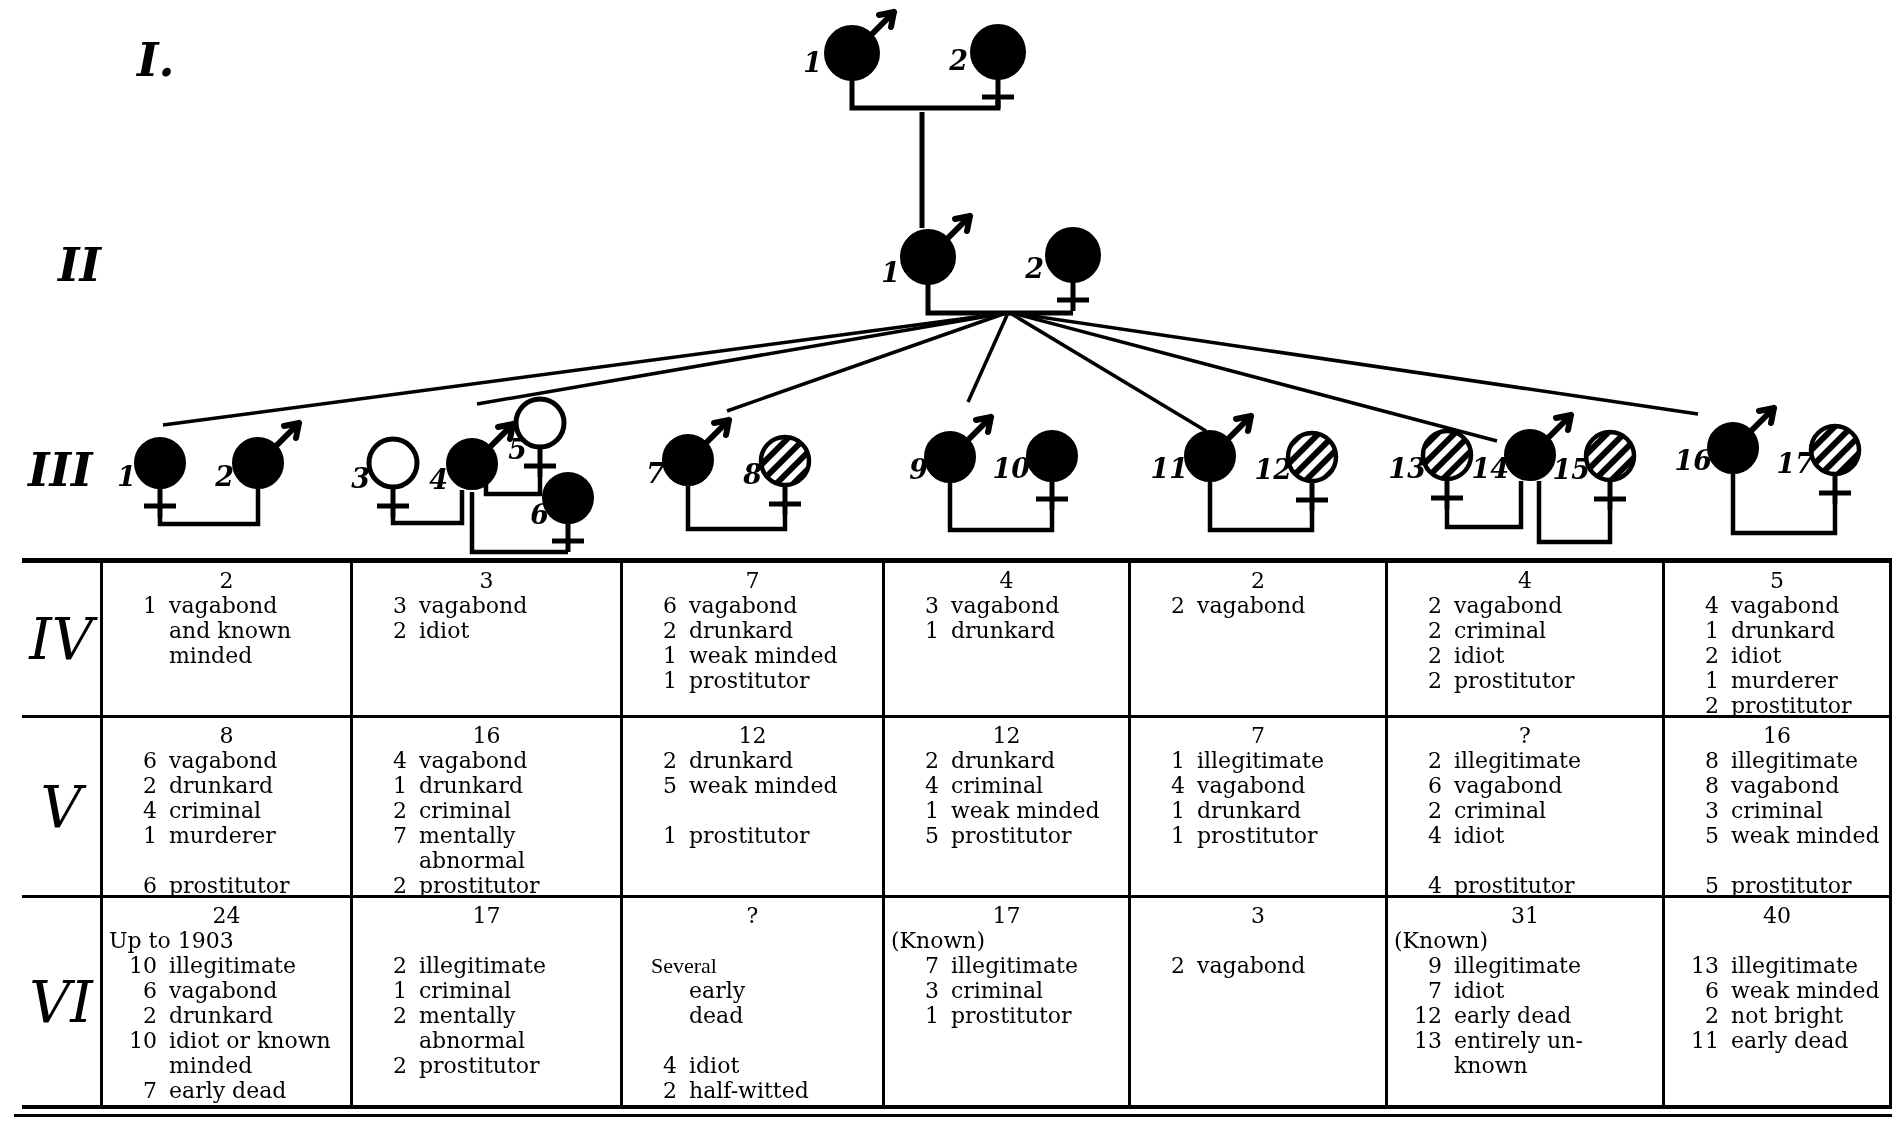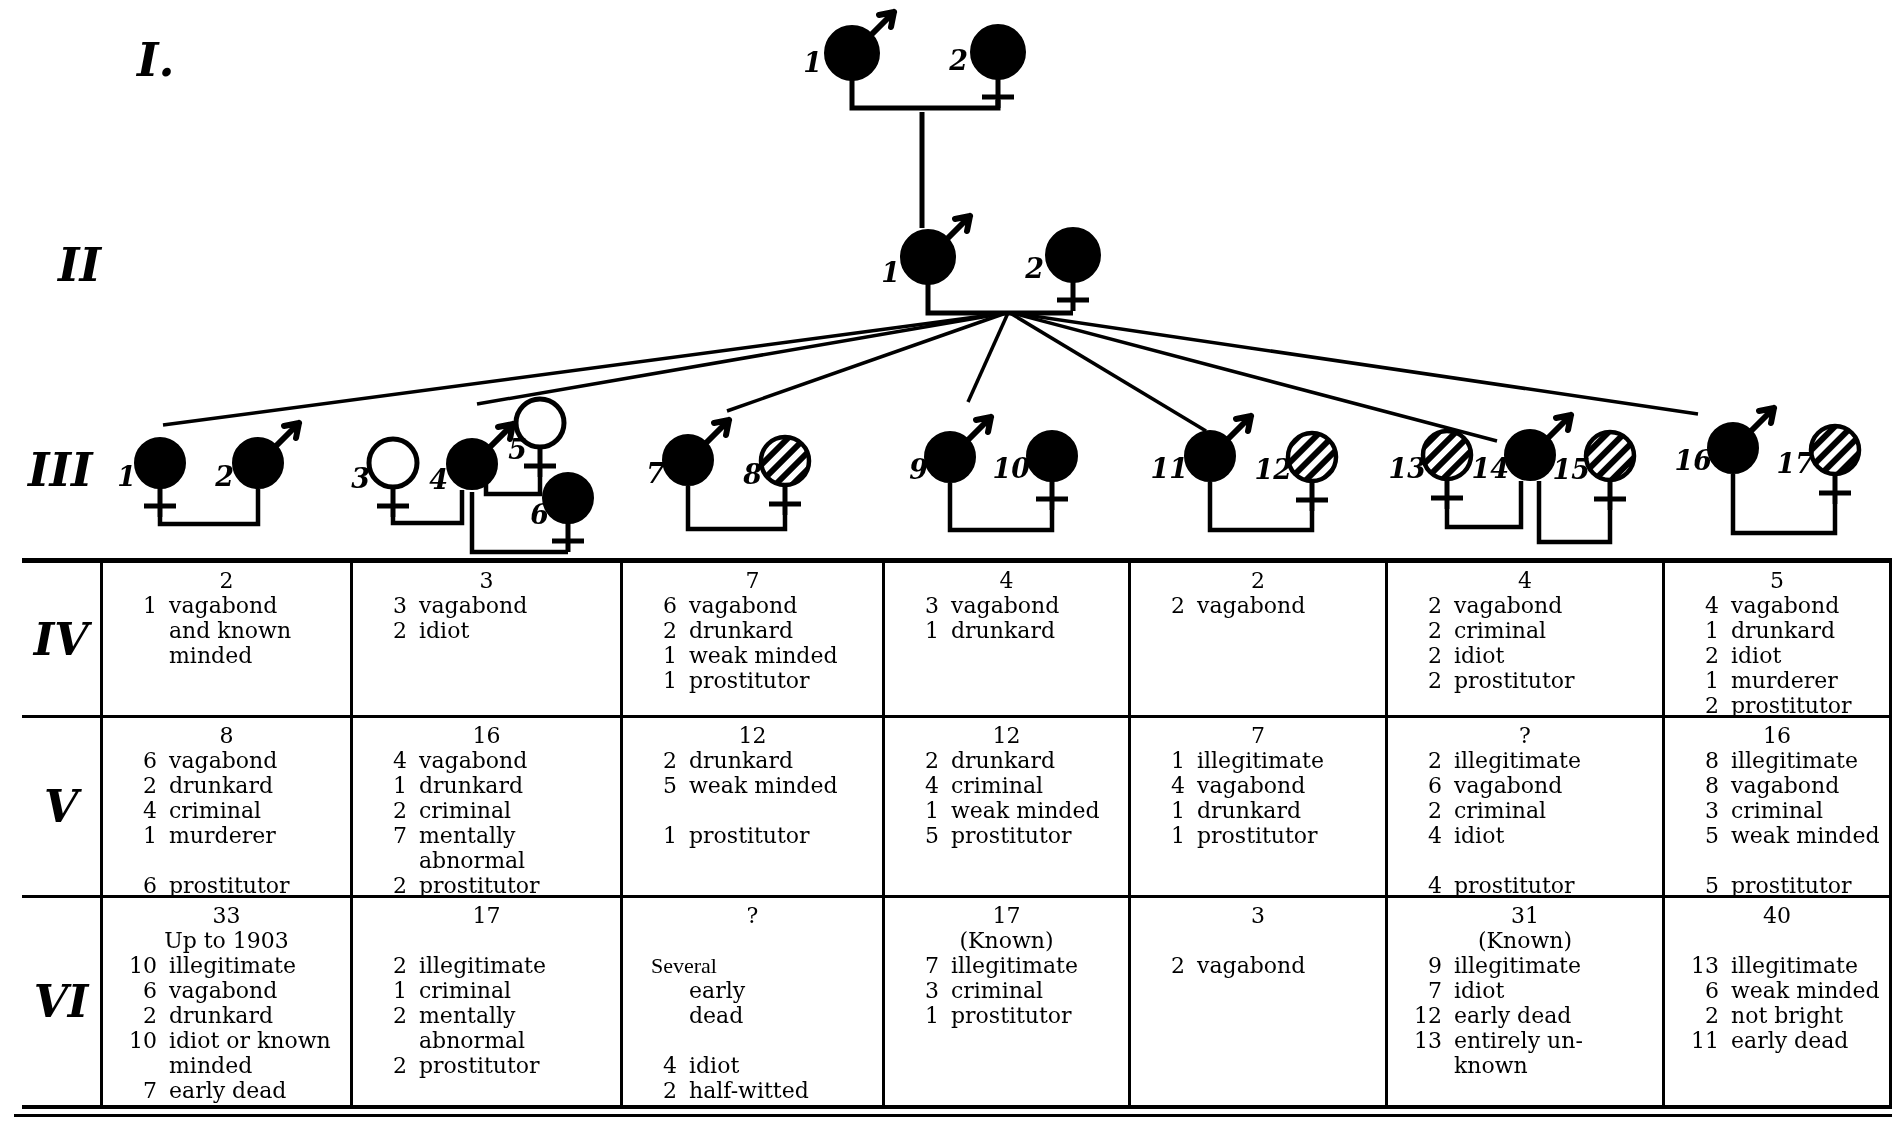--- a/index.html
+++ b/index.html
@@ -21,27 +21,27 @@
     background:#fff;
   }
   .c{
     box-sizing:border-box;border-left:3px solid #000;
     padding:5px 6px 0 22px;font-size:22px;line-height:25px;overflow:hidden;
   }
   .edge{border-right:3px solid #000;}
   .r2,.r3{border-top:3px solid #000;}
   .lbl{
     box-sizing:border-box;display:flex;align-items:center;justify-content:center;
-    font-size:44px;font-style:italic;font-weight:bold;text-align:center;
+    font-size:57px;font-style:italic;font-weight:normal;text-align:center;
   }
   .cell-header{text-align:center;margin-left:-16px;}
   .line{display:flex;}
   .line .n{flex:none;width:32px;text-align:right;margin-right:12px;}
   .line .t{white-space:nowrap;}
-  .line.center{display:block;text-align:center;margin-left:-16px;}
+  .line.center{display:block;margin-left:-16px;}
   .line.plain{padding-left:6px;font-family:Liberation Serif, serif;}
   .line.blank{height:25px;}
   .bottom-rule{position:absolute;top:1114px;left:14px;width:1878px;height:3px;background:#000;}
 </style>
 </head>
 <body>
 
 <div class="stage">
 
   <svg class="pedigree" width="1896" height="558" viewBox="0 0 1896 558">
@@ -455,21 +455,21 @@
         </div>
         <div class="line blank"></div>
         <div class="line num">
           <span class="n">5</span>
           <span class="t">prostitutor</span>
         </div>
       </div>
 
     <div class="lbl r3">VI</div>
     <div class="c r3">
-        <div class="cell-header">33</div>
+        <div class="cell-header">24</div>
         <div class="line center"><span class="t">Up to 1903</span></div>
         <div class="line num">
           <span class="n">10</span>
           <span class="t">illegitimate</span>
         </div>
         <div class="line num">
           <span class="n">6</span>
           <span class="t">vagabond</span>
         </div>
         <div class="line num">

